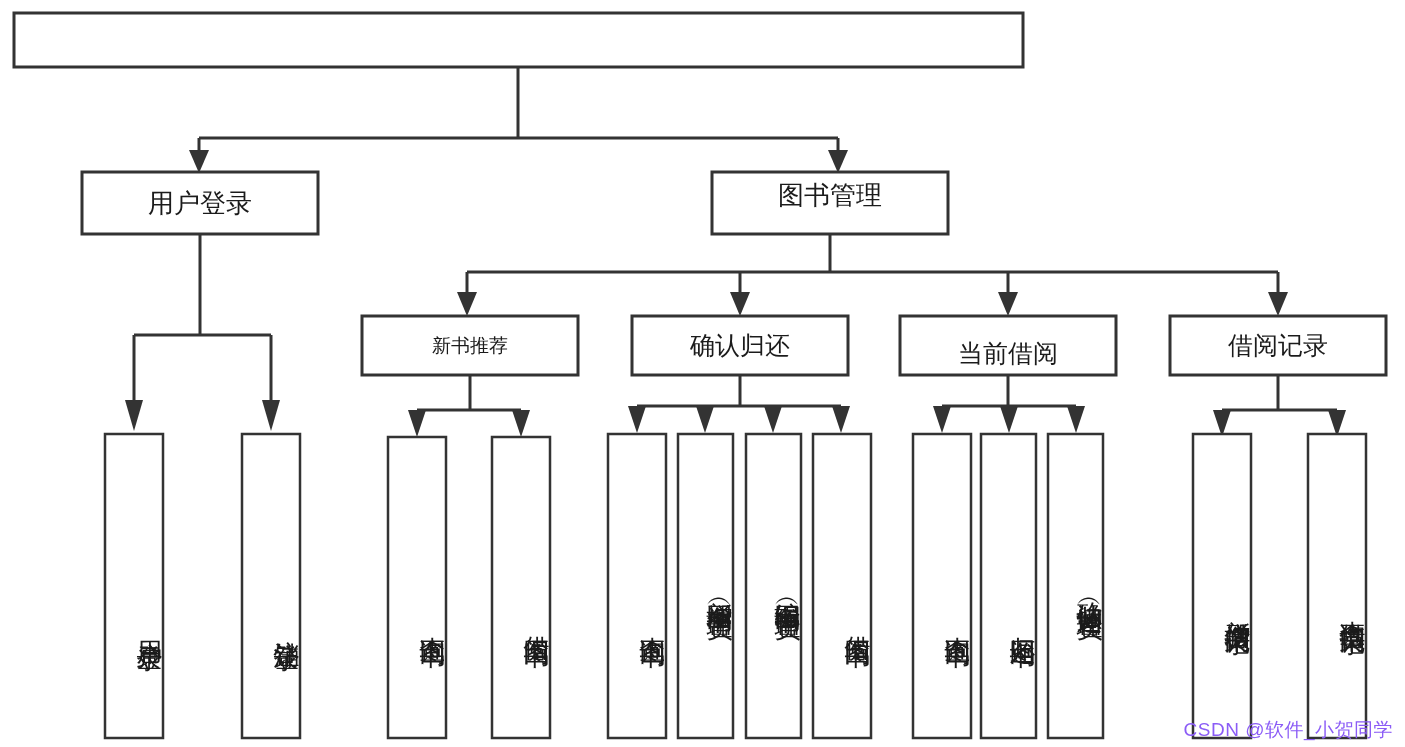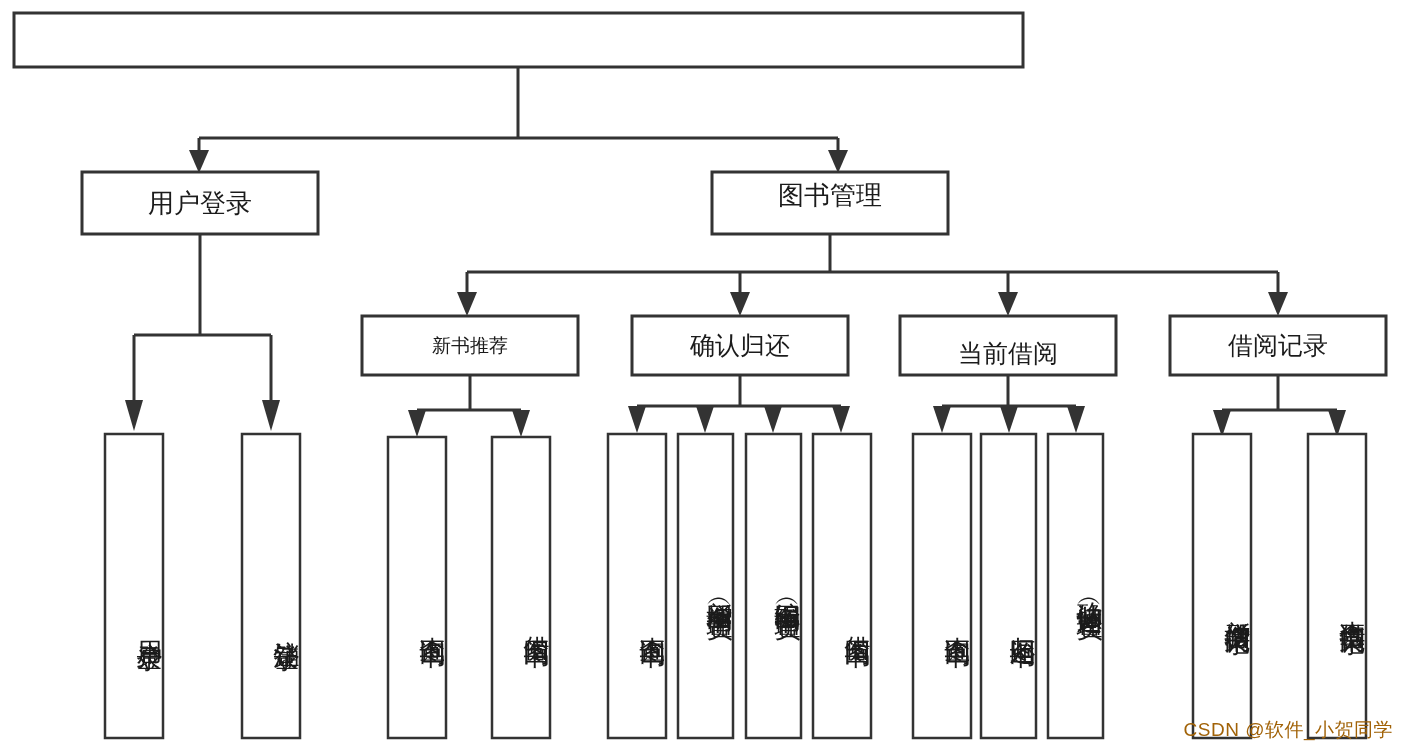--- a/index.html
+++ b/index.html
@@ -67,21 +67,21 @@
     justify-content: center;
     white-space: nowrap;
     pointer-events: none;
   }
   .watermark {
     position: absolute;
     right: 12px;
     bottom: 4px;
     font-family: "Liberation Sans", "DejaVu Sans", sans-serif;
     font-size: 19px;
-    color: #a16207;
+    color: #8b5cf6;
     letter-spacing: 0.5px;
     white-space: nowrap;
     text-align: right;
   }
 </style>
 </head>
 <body>
 
 <div id="diagram-root">
 

